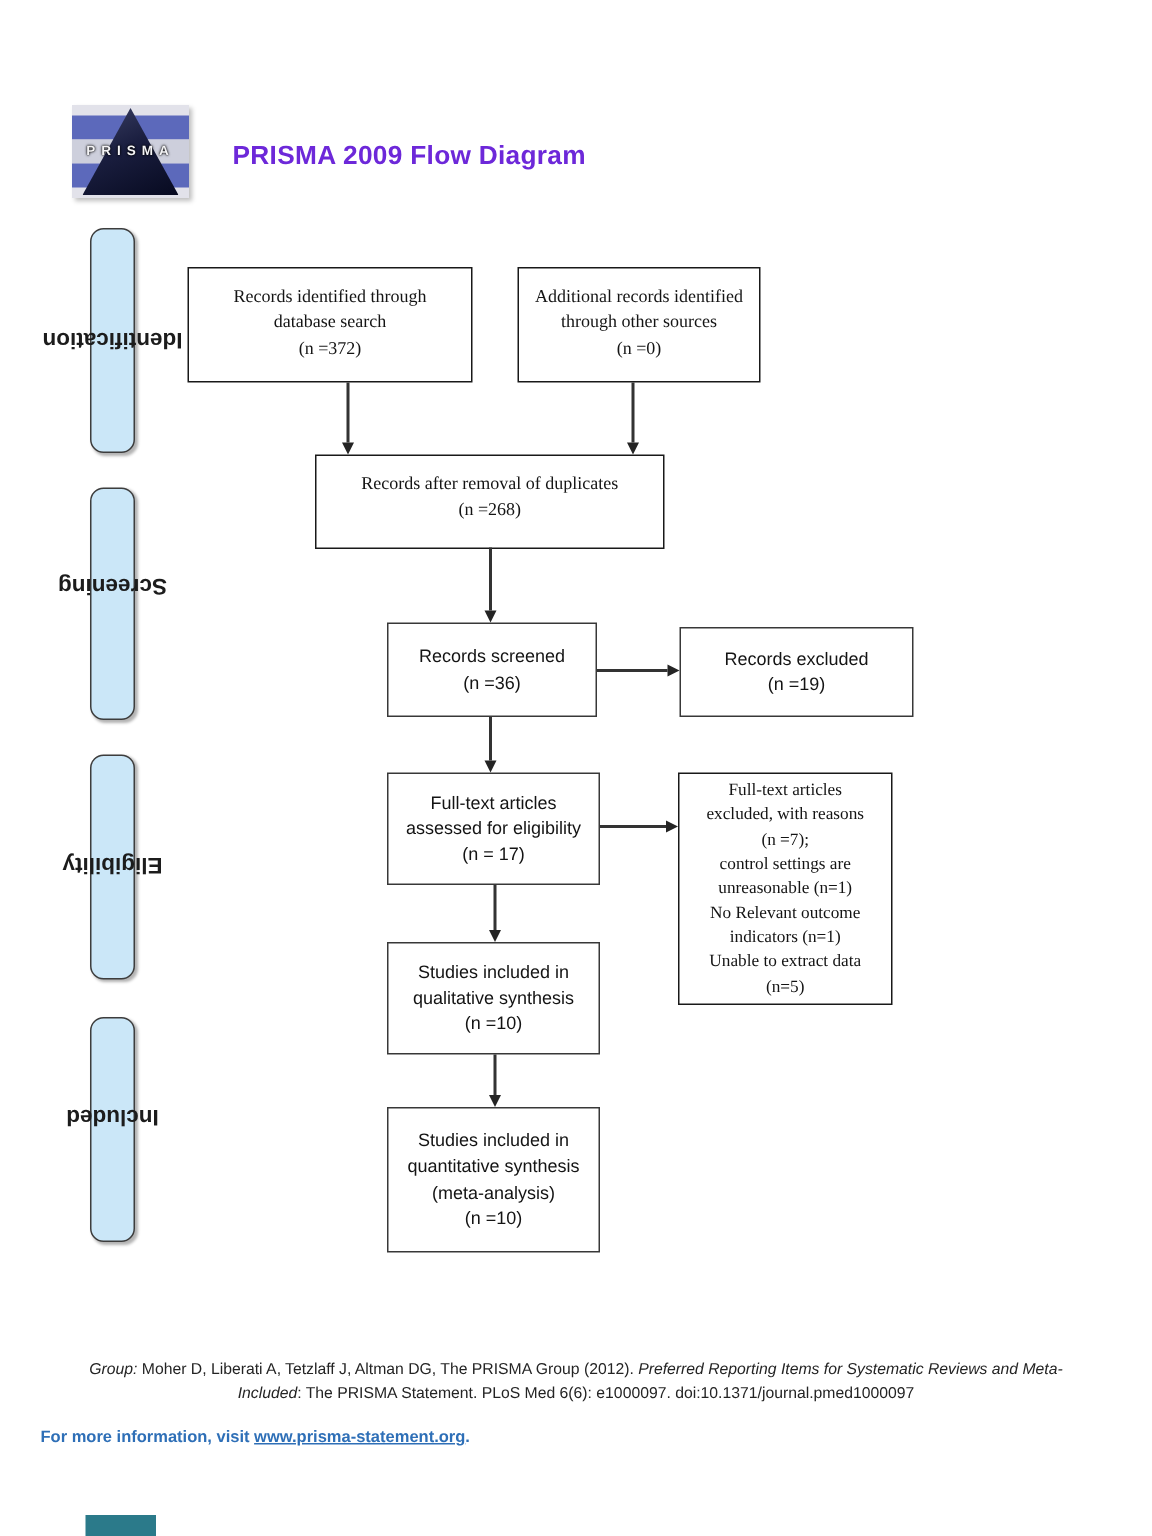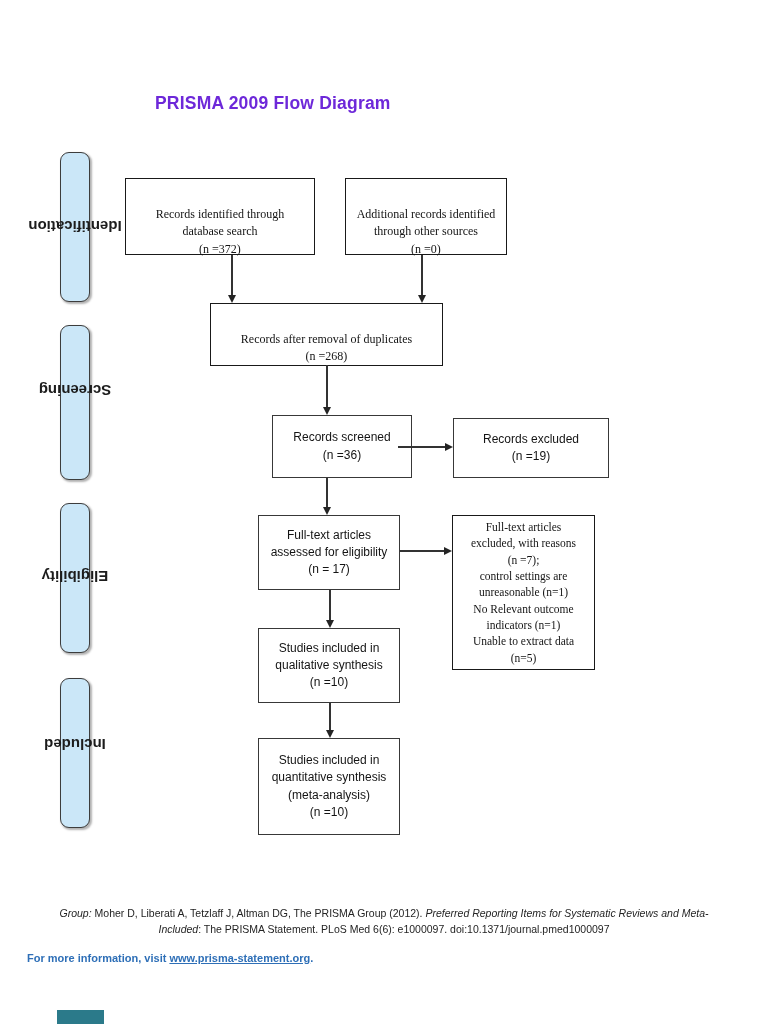--- a/index.html
+++ b/index.html
@@ -63,21 +63,21 @@
   .fbox {
     position: absolute;
     background: #ffffff;
     display: flex; align-items: center; justify-content: center;
     text-align: center;
     white-space: pre-line;
     color: #141414;
   }
   .serif { font-family: "Liberation Serif", "DejaVu Serif", serif; font-size: 12px; line-height: 1.45; border: 1px solid #191919; }
   .sans  { font-family: "Liberation Sans", sans-serif;  font-size: 12px; line-height: 1.42; border: 1.6px solid #383838; }
-  .top-align { align-items: flex-start; padding-top: 27px; }
+  .top-align { align-items: flex-start; padding-top: 10px; }
   
   .vline { position: absolute; width: 1.5px; background: #333; }
   .hline { position: absolute; height: 1.5px; background: #333; }
   .head-down {
     position: absolute; width: 0; height: 0;
     border-left: 4.5px solid transparent; border-right: 4.5px solid transparent;
     border-top: 8px solid #242424;
   }
   .head-right {
     position: absolute; width: 0; height: 0;
@@ -99,20 +99,27 @@
   .teal-bar {
     position: absolute; left: 57px; top: 1010px; width: 47px; height: 14px;
     background: #2b7a8a;
   }
 </style>
 </head>
 <body>
 
 <div class="page">
 
+  <div class="logo">
+    <div class="band-top"></div>
+    <div class="band-mid"></div>
+    <div class="band-bottom"></div>
+    <div class="pyramid"></div>
+    <div class="logo-word">PRISMA</div>
+  </div>
   <div class="page-title">PRISMA 2009 Flow Diagram</div>
 
   <div class="stage-rect" style="top:152px; height:150px;"></div>
   <div class="stage-label" style="top:218px;">Identification</div>
 
   <div class="stage-rect" style="top:325px; height:155px;"></div>
   <div class="stage-label" style="top:382px;">Screening</div>
 
   <div class="stage-rect" style="top:503px; height:150px;"></div>
   <div class="stage-label" style="top:568px;">Eligibility</div>
@@ -124,21 +131,21 @@
 database search
 (n =372)</div>
 
   <div class="fbox serif top-align" style="left:345px; top:178px; width:162px; height:77px;">Additional records identified
 through other sources
 (n =0)</div>
 
   <div class="fbox serif top-align" style="left:210px; top:303px; width:233px; height:63px;">Records after removal of duplicates
 (n =268)</div>
 
-  <div class="fbox sans" style="left:272px; top:415px; width:140px; height:63px;">Records screened
+  <div class="fbox sans" style="left:258px; top:415px; width:140px; height:63px;">Records screened
 (n =36)</div>
 
   <div class="fbox sans" style="left:453px; top:418px; width:156px; height:60px;">Records excluded
 (n =19)</div>
 
   <div class="fbox sans" style="left:258px; top:515px; width:142px; height:75px;">Full-text articles
 assessed for eligibility
 (n = 17)</div>
 
   <div class="fbox serif" style="left:452px; top:515px; width:143px; height:155px; font-size:11.5px; line-height:1.42;">Full-text articles

